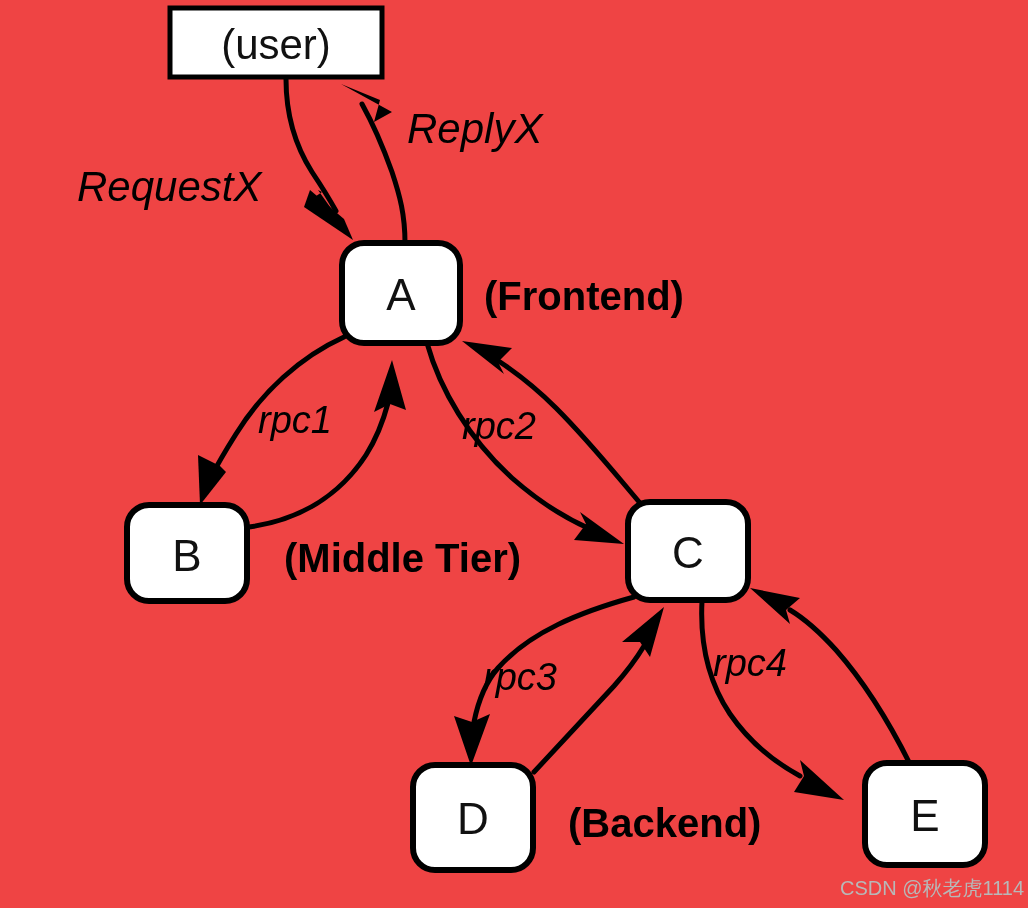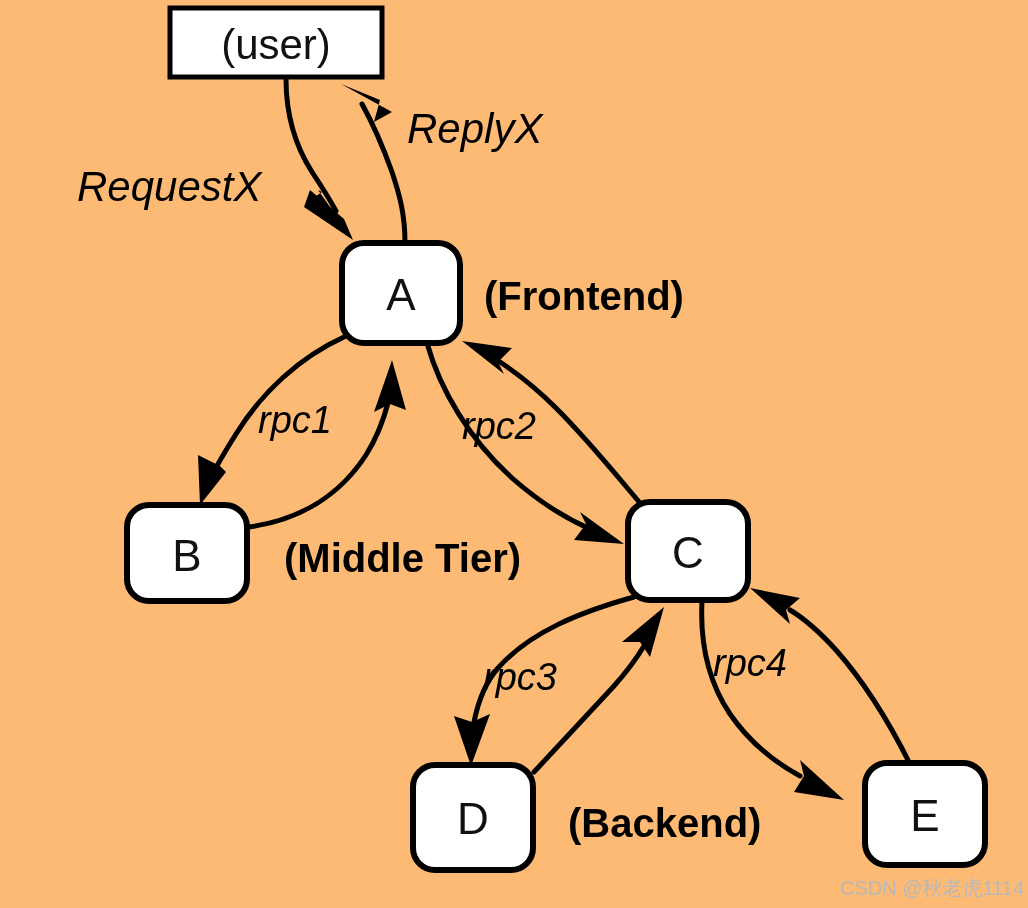--- a/index.html
+++ b/index.html
@@ -7,21 +7,21 @@
     padding: 0;
     background: #ffffff;
   }
   body {
     font-family: "Liberation Sans", sans-serif;
   }
   #canvas {
     position: relative;
     width: 1028px;
     height: 908px;
-    background: #fdba74;
+    background: #ef4444;
     overflow: hidden;
   }
   #diagram-svg {
     position: absolute;
     left: 0;
     top: 0;
     width: 1028px;
     height: 908px;
   }
   .node-label {

